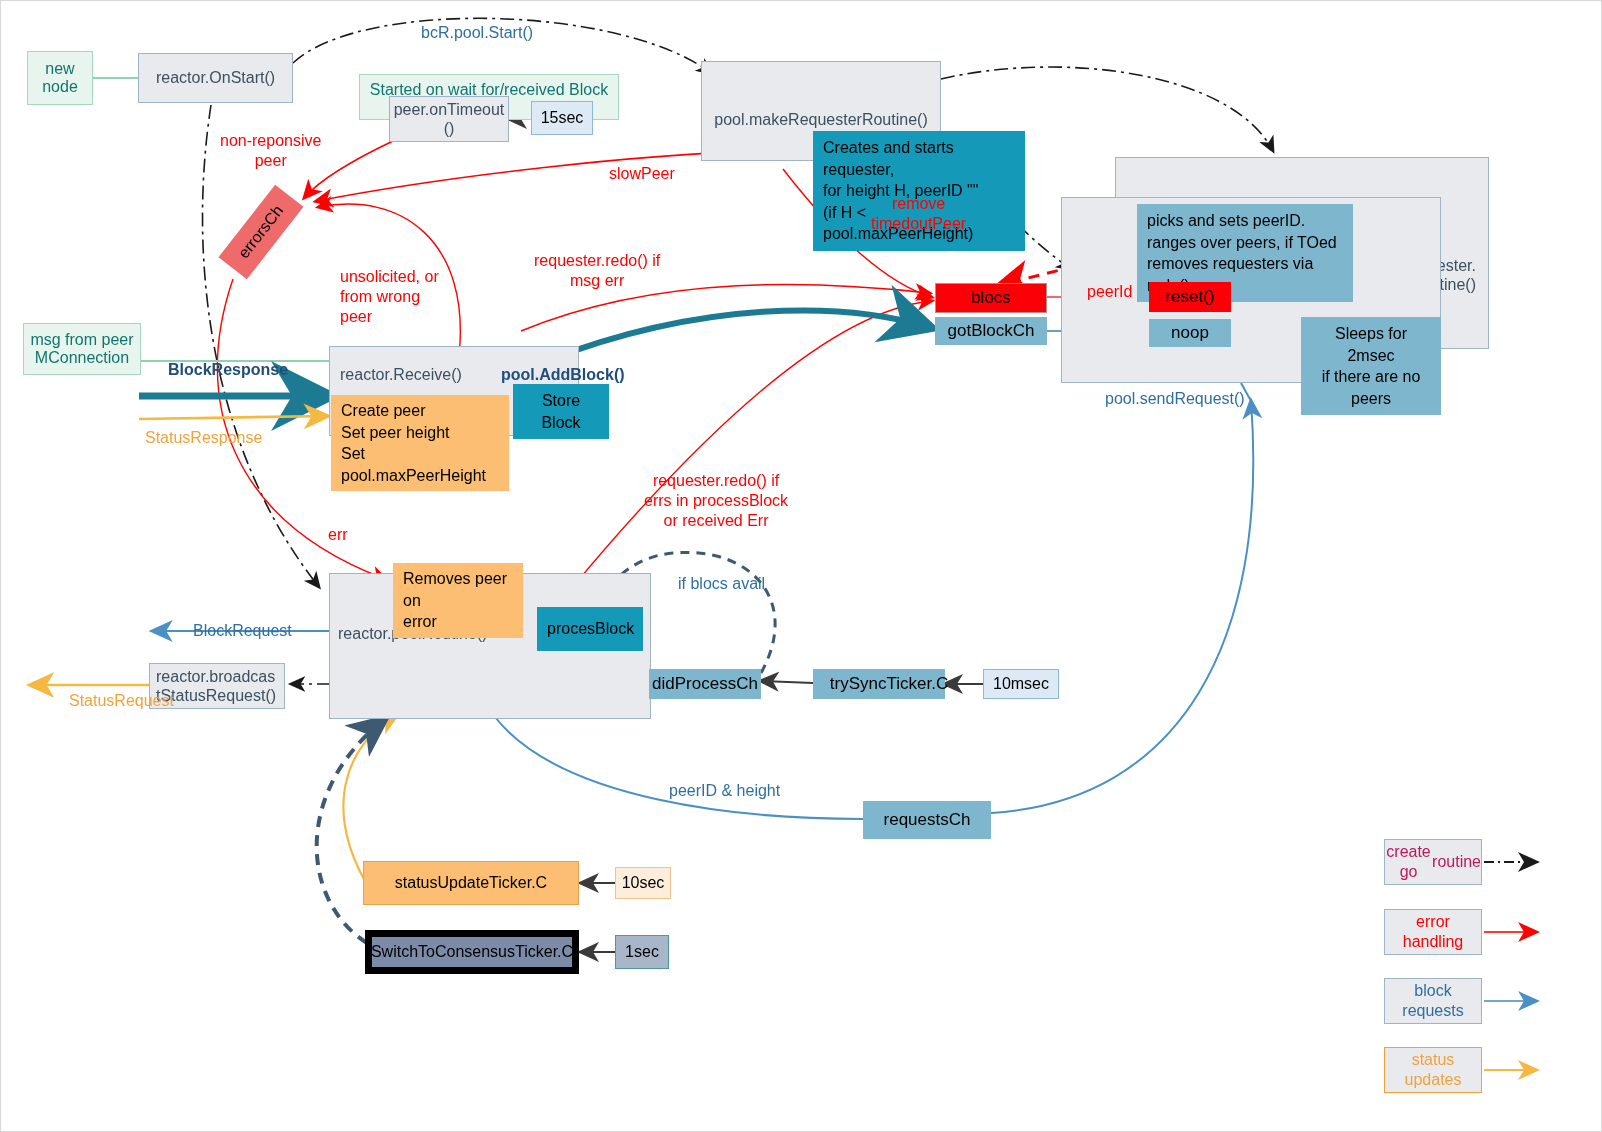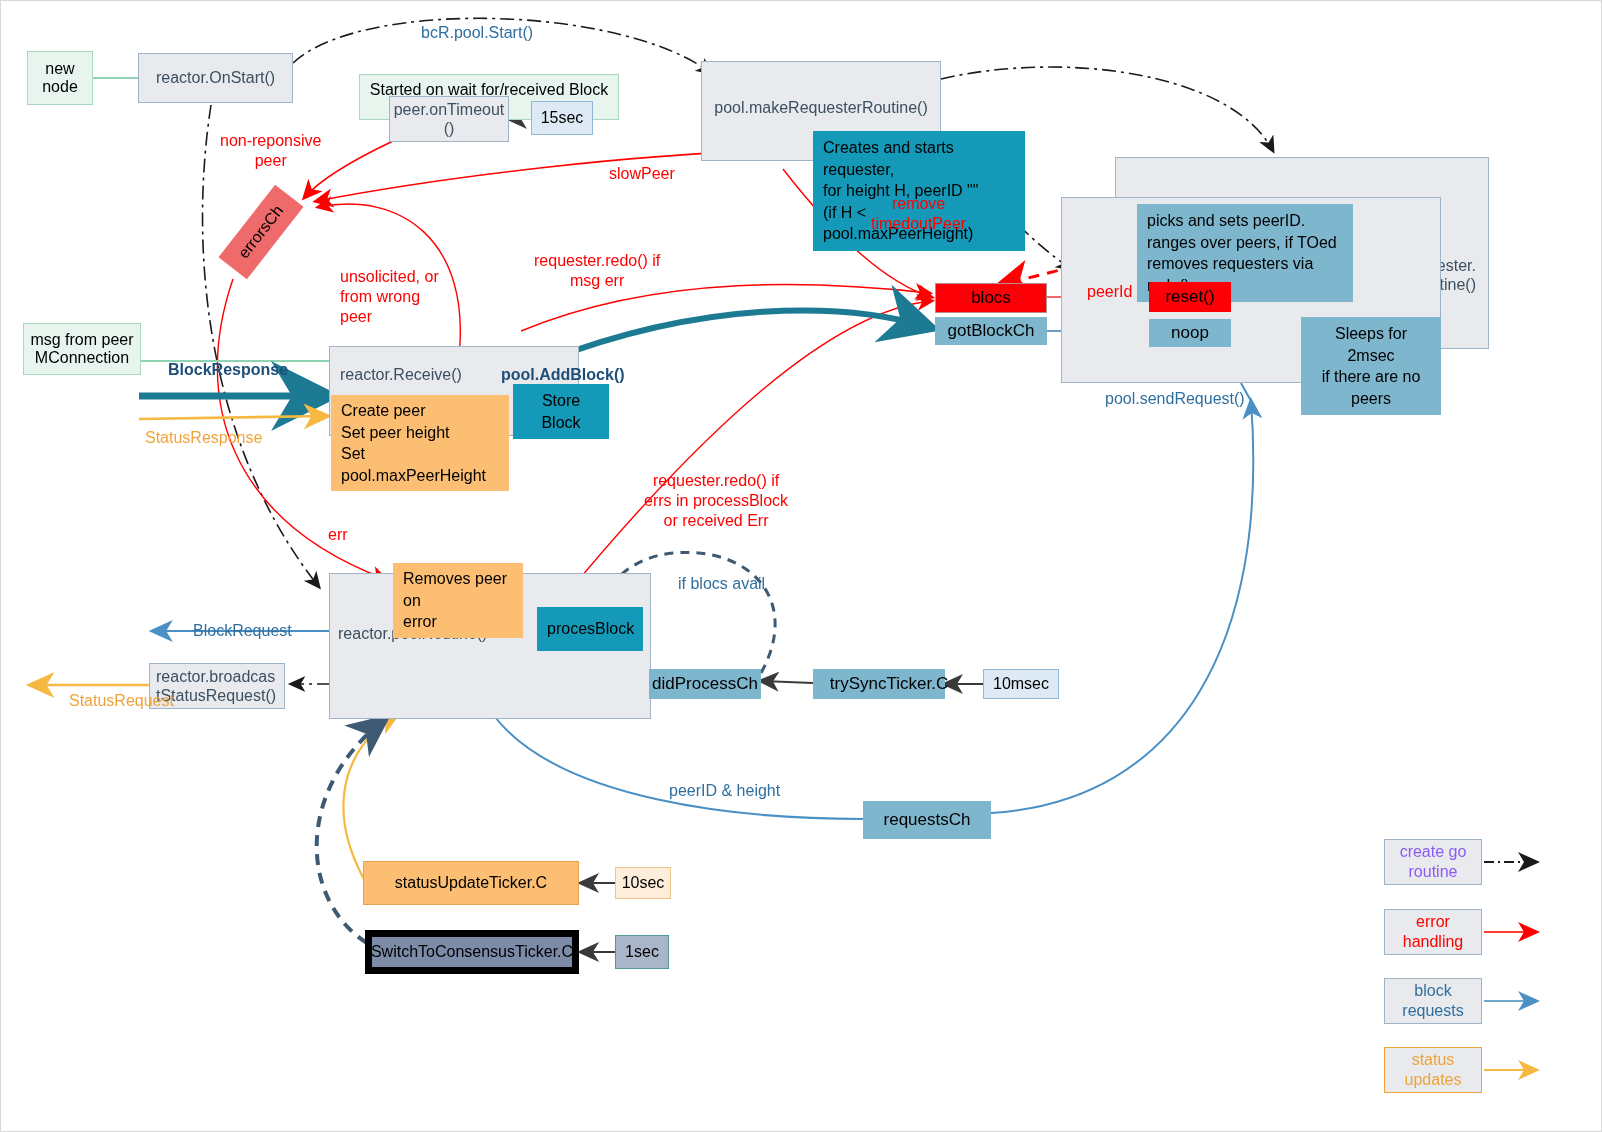--- a/index.html
+++ b/index.html
@@ -4,21 +4,21 @@
 <style>
   html,body{margin:0;padding:0;background:#ffffff;}
   body{font-family:"Liberation Sans","DejaVu Sans",sans-serif;}
   #canvas{position:relative;width:1602px;height:1132px;background:#fff;border:1px solid #d8d8d8;box-sizing:border-box;overflow:hidden;}
   svg.layer{position:absolute;left:0;top:0;width:1602px;height:1132px;pointer-events:none;}
   .node{position:absolute;box-sizing:border-box;display:flex;align-items:center;justify-content:center;text-align:center;line-height:1.2;}
   .plain-box{background:#e8eaed;border:1px solid #9fb4c7;color:#3c5061;font-size:16px;}
   .chan{background:#7eb6ce;color:#000;font-size:17px;}
   .chan-red{background:#fb0007;border:1px solid #b98c8c;color:#000;font-size:17px;}
   .note{position:absolute;box-sizing:border-box;font-size:16px;color:#3c5061;}
-  .note-green{background:#e8f5ee;border:1px solid #a7d7bf;color:#000000;}
+  .note-green{background:#e8f5ee;border:1px solid #a7d7bf;color:#0f766e;}
   .lbl{position:absolute;font-size:16px;white-space:nowrap;line-height:1.25;}
   .lbl-red{color:#ff0000;}
   .lbl-blue{color:#2f6f9f;}
   .lbl-navy{color:#1f4e79;font-weight:bold;}
   .lbl-orange{color:#f0a33a;}
   .teal-note{position:absolute;background:#1499b8;color:#000;font-size:16px;box-sizing:border-box;padding:6px 10px;line-height:1.35;}
   .blue-note{position:absolute;background:#7eb6ce;color:#000;font-size:16px;box-sizing:border-box;padding:6px 10px;line-height:1.35;}
   .orange-note{position:absolute;background:#fbbe72;color:#000;font-size:16px;box-sizing:border-box;padding:5px 10px;line-height:1.35;}
   .red-note{position:absolute;background:#fb0007;color:#000;font-size:17px;box-sizing:border-box;display:flex;align-items:center;justify-content:center;}
   .errorsch{position:absolute;background:#ef6b6b;color:#000;font-size:16px;display:flex;align-items:center;justify-content:center;transform:rotate(-52deg);}
@@ -165,21 +165,21 @@
 
   <div class="node plain-box" style="left:388px;top:95px;width:120px;height:46px;flex-direction:column;">
     <span>peer.onTimeout</span>
     <span>()</span>
   </div>
 
   <div class="node" style="left:530px;top:100px;width:62px;height:34px;background:#ddeaf5;border:1px solid #8fb8d6;font-size:16px;color:#000;">
     <span>15sec</span>
   </div>
 
-  <div class="node plain-box" style="left:700px;top:60px;width:240px;height:100px;align-items:flex-start;padding-top:36px;">
+  <div class="node plain-box" style="left:700px;top:60px;width:240px;height:100px;align-items:flex-start;padding-top:48px;">
     <span>pool.makeRequesterRoutine()</span>
   </div>
 
   <div class="teal-note" style="left:812px;top:130px;width:212px;">
     <div>Creates and starts requester,</div>
     <div>for height H, peerID  ""</div>
     <div>(if H &lt; pool.maxPeerHeight)</div>
   </div>
 
   <div class="node plain-box" style="left:1114px;top:156px;width:374px;height:192px;align-items:flex-end;justify-content:flex-end;padding:0 12px 54px 0;flex-direction:column;">
@@ -328,21 +328,21 @@
 
   <div class="lbl lbl-red" style="left:327px;top:524px;">err</div>
 
   <div class="lbl lbl-blue" style="left:677px;top:573px;">if blocs avail</div>
 
   <div class="lbl lbl-blue" style="left:192px;top:620px;">BlockRequest</div>
   <div class="lbl lbl-orange" style="left:68px;top:690px;">StatusRequest</div>
 
   <div class="lbl lbl-blue" style="left:668px;top:780px;">peerID &amp; height</div>
 
-  <div class="legend-box" style="left:1383px;top:838px;width:98px;height:46px;border:1px solid #9fb4c7;color:#8b5cf6;flex-direction:column;">
+  <div class="legend-box" style="left:1383px;top:838px;width:98px;height:46px;border:1px solid #9fb4c7;color:#be185d;flex-direction:row;">
     <span>create go</span>
     <span>routine</span>
   </div>
 
   <div class="legend-box" style="left:1383px;top:908px;width:98px;height:46px;border:1px solid #9fb4c7;color:#ff0000;flex-direction:column;">
     <span>error</span>
     <span>handling</span>
   </div>
 
   <div class="legend-box" style="left:1383px;top:977px;width:98px;height:46px;border:1px solid #9fb4c7;color:#2f6f9f;flex-direction:column;">

